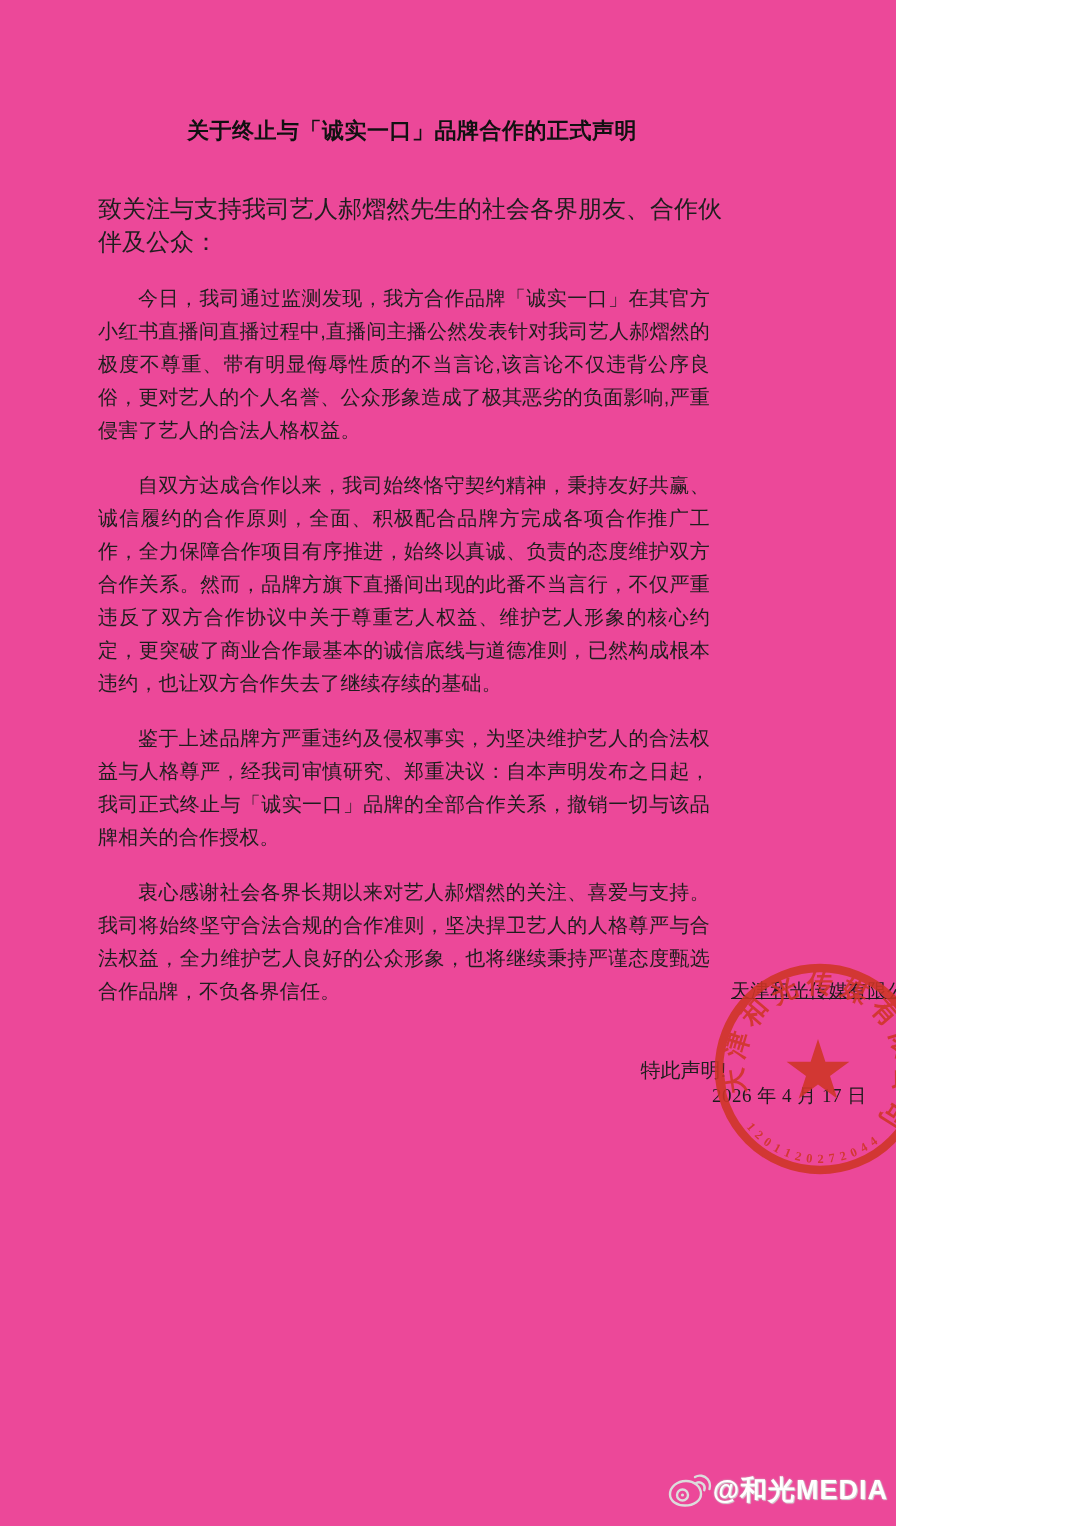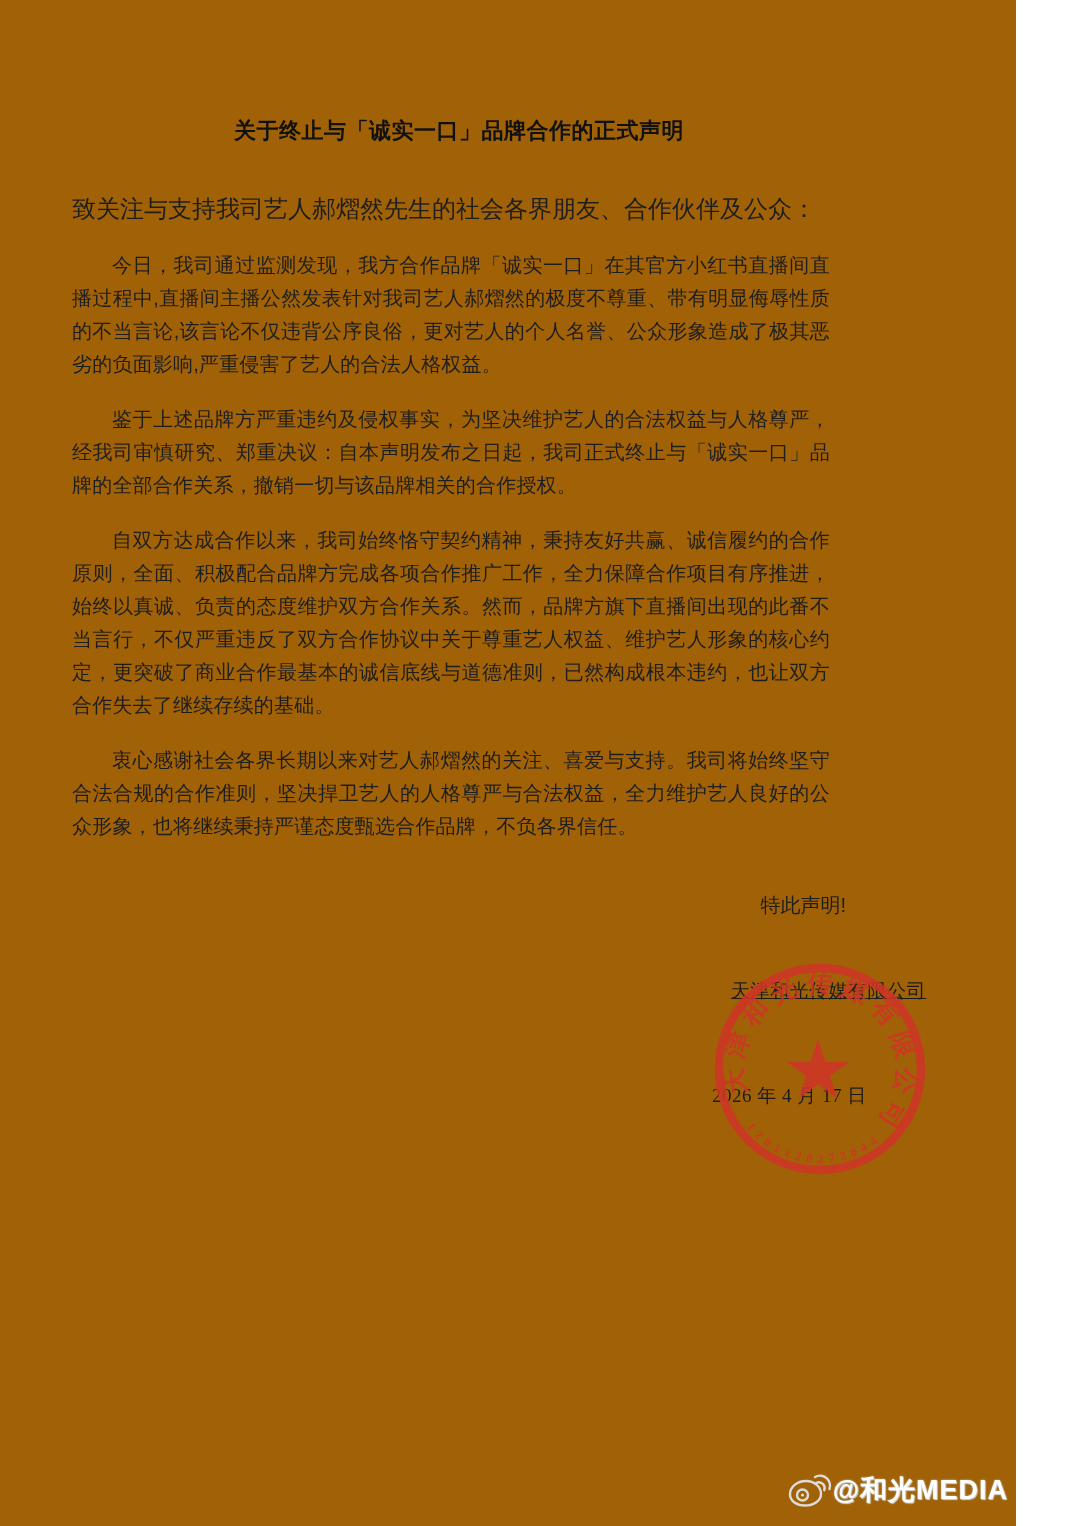--- a/index.html
+++ b/index.html
@@ -1,25 +1,25 @@
 <!DOCTYPE html>
 <html lang="zh"><head>
 <meta charset="utf-8">
 <style>
   html, body { margin: 0; padding: 0; background: #ffffff; }
   .page {
     position: relative;
-    width: 1016px;
+    width: 896px;
     height: 1526px;
-    background: #a16207;
+    background: #ec4899;
     overflow: hidden;
     font-family: "Liberation Sans", sans-serif;
     color: #1e1e1e;
     box-sizing: border-box;
-    padding: 116px 170px 0 72px;
+    padding: 116px 170px 0 98px;
   }
   .doc-title {
     font-size: 22px;
     font-weight: bold;
     text-align: center;
     letter-spacing: 0.5px;
     margin: 0 0 46px 0;
     color: #111111;
   }
   .salutation {
@@ -96,22 +96,22 @@
 </head>
 <body>
 
 <div class="page">
 
   <h1 class="doc-title">关于终止与「诚实一口」品牌合作的正式声明</h1>
 
   <p class="salutation">致关注与支持我司艺人郝熠然先生的社会各界朋友、合作伙伴及公众：</p>
 
   <p class="para">今日，我司通过监测发现，我方合作品牌「诚实一口」在其官方小红书直播间直播过程中,直播间主播公然发表针对我司艺人郝熠然的极度不尊重、带有明显侮辱性质的不当言论,该言论不仅违背公序良俗，更对艺人的个人名誉、公众形象造成了极其恶劣的负面影响,严重侵害了艺人的合法人格权益。</p>
+  <p class="para">自双方达成合作以来，我司始终恪守契约精神，秉持友好共赢、诚信履约的合作原则，全面、积极配合品牌方完成各项合作推广工作，全力保障合作项目有序推进，始终以真诚、负责的态度维护双方合作关系。然而，品牌方旗下直播间出现的此番不当言行，不仅严重违反了双方合作协议中关于尊重艺人权益、维护艺人形象的核心约定，更突破了商业合作最基本的诚信底线与道德准则，已然构成根本违约，也让双方合作失去了继续存续的基础。</p>
   <p class="para">鉴于上述品牌方严重违约及侵权事实，为坚决维护艺人的合法权益与人格尊严，经我司审慎研究、郑重决议：自本声明发布之日起，我司正式终止与「诚实一口」品牌的全部合作关系，撤销一切与该品牌相关的合作授权。</p>
-  <p class="para">自双方达成合作以来，我司始终恪守契约精神，秉持友好共赢、诚信履约的合作原则，全面、积极配合品牌方完成各项合作推广工作，全力保障合作项目有序推进，始终以真诚、负责的态度维护双方合作关系。然而，品牌方旗下直播间出现的此番不当言行，不仅严重违反了双方合作协议中关于尊重艺人权益、维护艺人形象的核心约定，更突破了商业合作最基本的诚信底线与道德准则，已然构成根本违约，也让双方合作失去了继续存续的基础。</p>
   <p class="para">衷心感谢社会各界长期以来对艺人郝熠然的关注、喜爱与支持。我司将始终坚守合法合规的合作准则，坚决捍卫艺人的人格尊严与合法权益，全力维护艺人良好的公众形象，也将继续秉持严谨态度甄选合作品牌，不负各界信任。</p>
 
   <p class="closing">特此声明!</p>
 
   <div class="signature-company">天津和光传媒有限公司</div>
   <div class="signature-date">2026 年 4 月 17 日</div>
 
   <svg class="seal" viewBox="0 0 240 240" id="seal-svg">
     <circle id="seal-ring" cx="120" cy="120" r="101" fill="none" stroke-width="8.5" stroke="#cf3526"></circle>
     <polygon id="seal-star" points="118,90 110.6,112.8 86.6,112.8 106,126.9 98.6,149.7 118,135.6 137.4,149.7 130,126.9 149.4,112.8 125.4,112.8" fill="#cf3526"></polygon>

